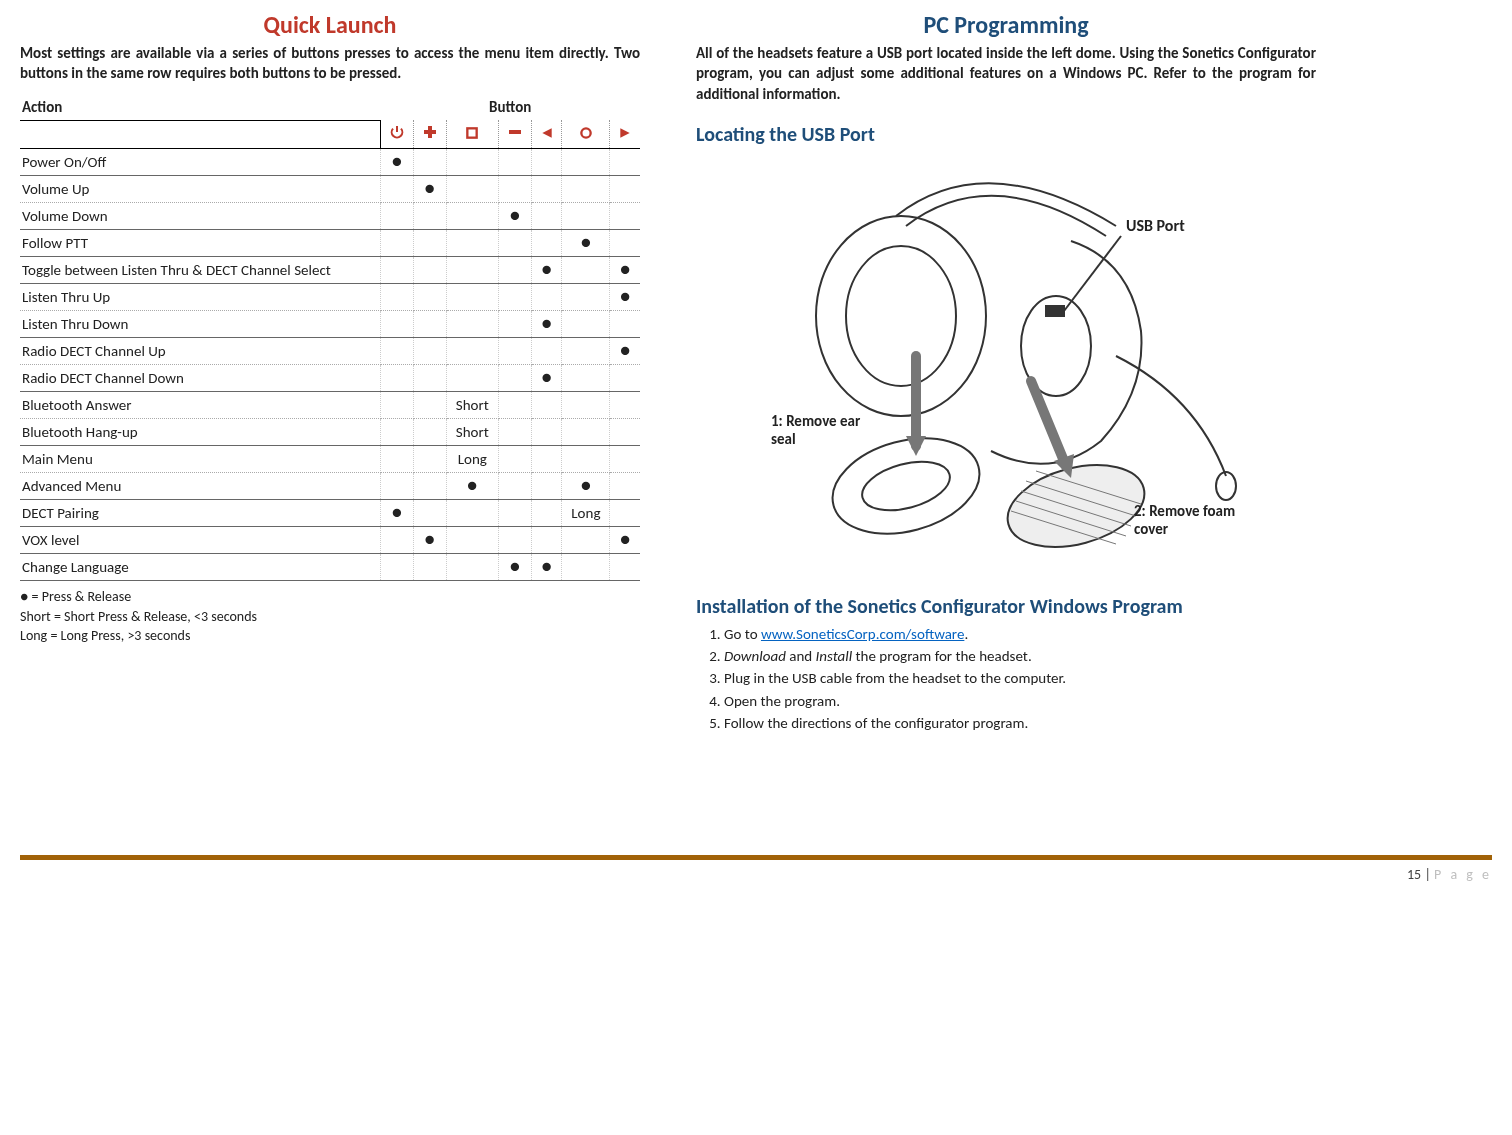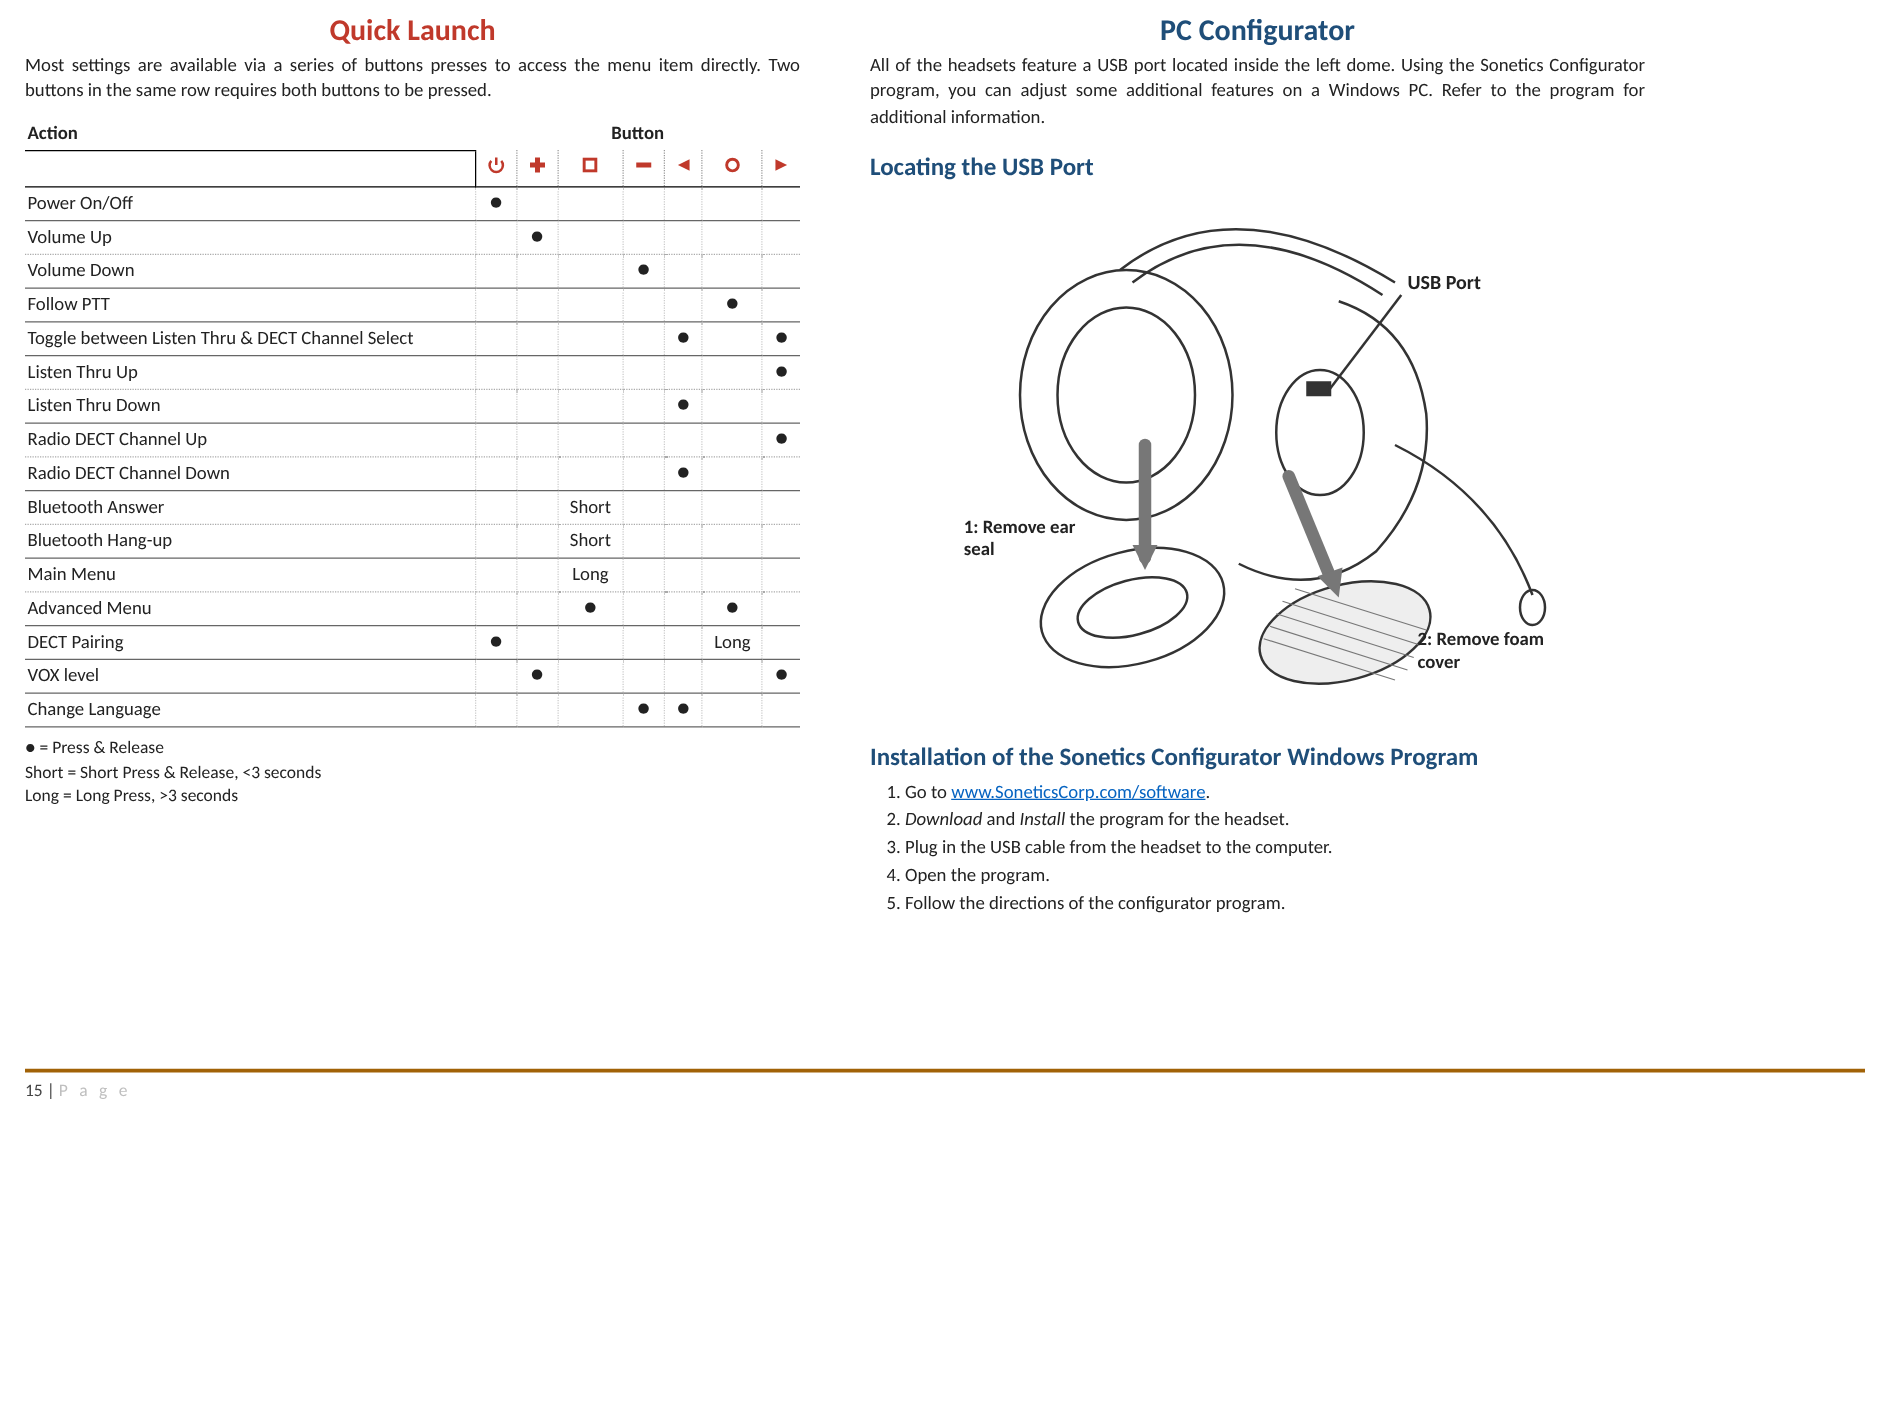--- a/index.html
+++ b/index.html
@@ -36,21 +36,21 @@
     font-weight: bold;
     margin: 0 0 4px 0;
   }
   h2.blue {
     color: #1f4e79;
     font-size: 20px;
     font-weight: bold;
     margin: 18px 0 6px 0;
   }
   p { margin: 0 0 10px 0; line-height: 1.35; }
-  p.justify { text-align: justify; }
+  p.justify { text-align: justify; font-weight: bold; }
 
   table.btntable {
     border-collapse: collapse;
     width: 100%;
     margin-top: 8px;
   }
   table.btntable th, table.btntable td {
     border: none;
     padding: 4px 6px;
     font-size: 15px;
@@ -96,25 +96,25 @@
     font-weight: bold;
   }
   .imgbox svg { width: 100%; height: 100%; }
 
   ol.steps { margin: 4px 0 0 0; padding-left: 28px; }
   ol.steps li { margin-bottom: 2px; line-height: 1.35; }
   a.link { color: #0563c1; text-decoration: underline; }
   em.ital { font-style: italic; }
 
   .footer {
-    text-align: left;
+    text-align: right;
     font-size: 14px;
     color: #444;
     margin-top: 120px;
-    border-top: 3px solid #a16207;
+    border-top: 5px solid #a16207;
     padding-top: 6px;
   }
   .footer .pg { color: #bfbfbf; letter-spacing: 3px; }
 </style>
 </head>
 <body>
 
 <div class="page">
 
   <div class="col col-left">
@@ -332,21 +332,21 @@
     </table>
 
     <div class="legend">
       <div>● = Press &amp; Release</div>
       <div>Short = Short Press &amp; Release, &lt;3 seconds</div>
       <div>Long = Long Press, &gt;3 seconds</div>
     </div>
   </div>
 
   <div class="col col-right">
-    <h1 class="blue">PC Configurator</h1>
+    <h1 class="blue">PC Programming</h1>
     <p class="justify">All of the headsets feature a USB port located inside the left dome. Using the Sonetics Configurator program, you can adjust some additional features on a Windows PC. Refer to the program for additional information.</p>
 
     <h2 class="blue">Locating the USB Port</h2>
 
     <div class="imgbox">
       <svg viewBox="0 0 500 420">
 
         <g fill="none" stroke="#333" stroke-width="2">
 
           <path d="M140 60 Q230 -10 360 70"></path>

